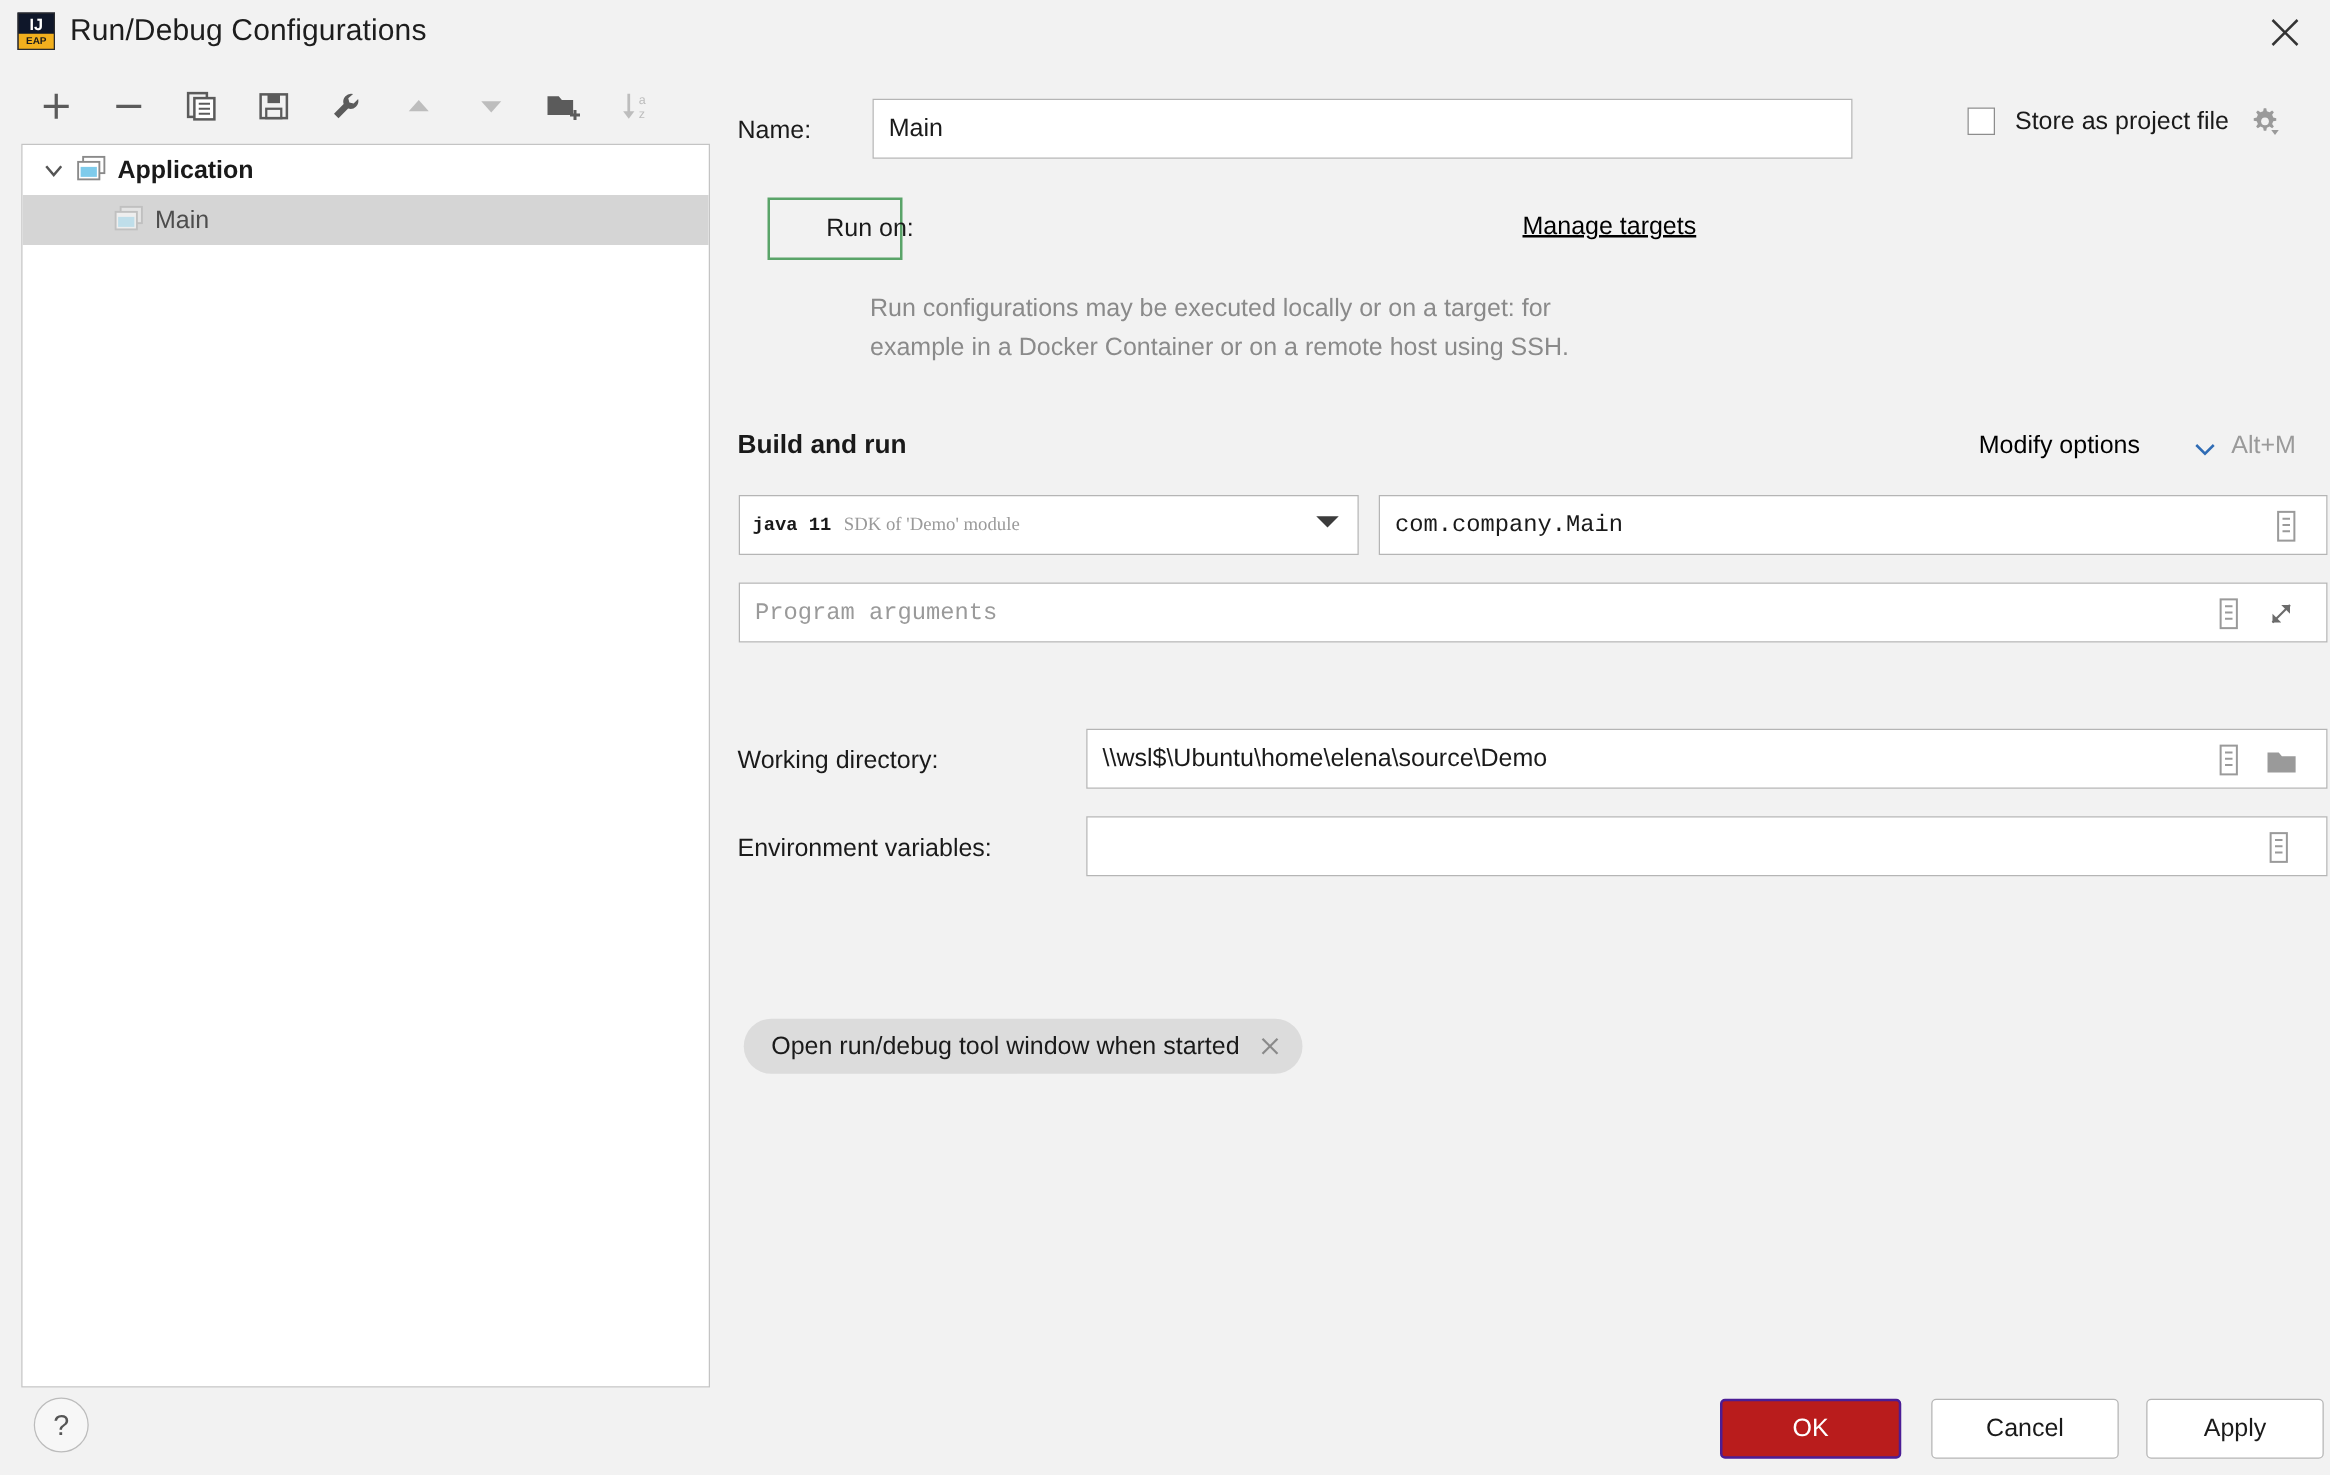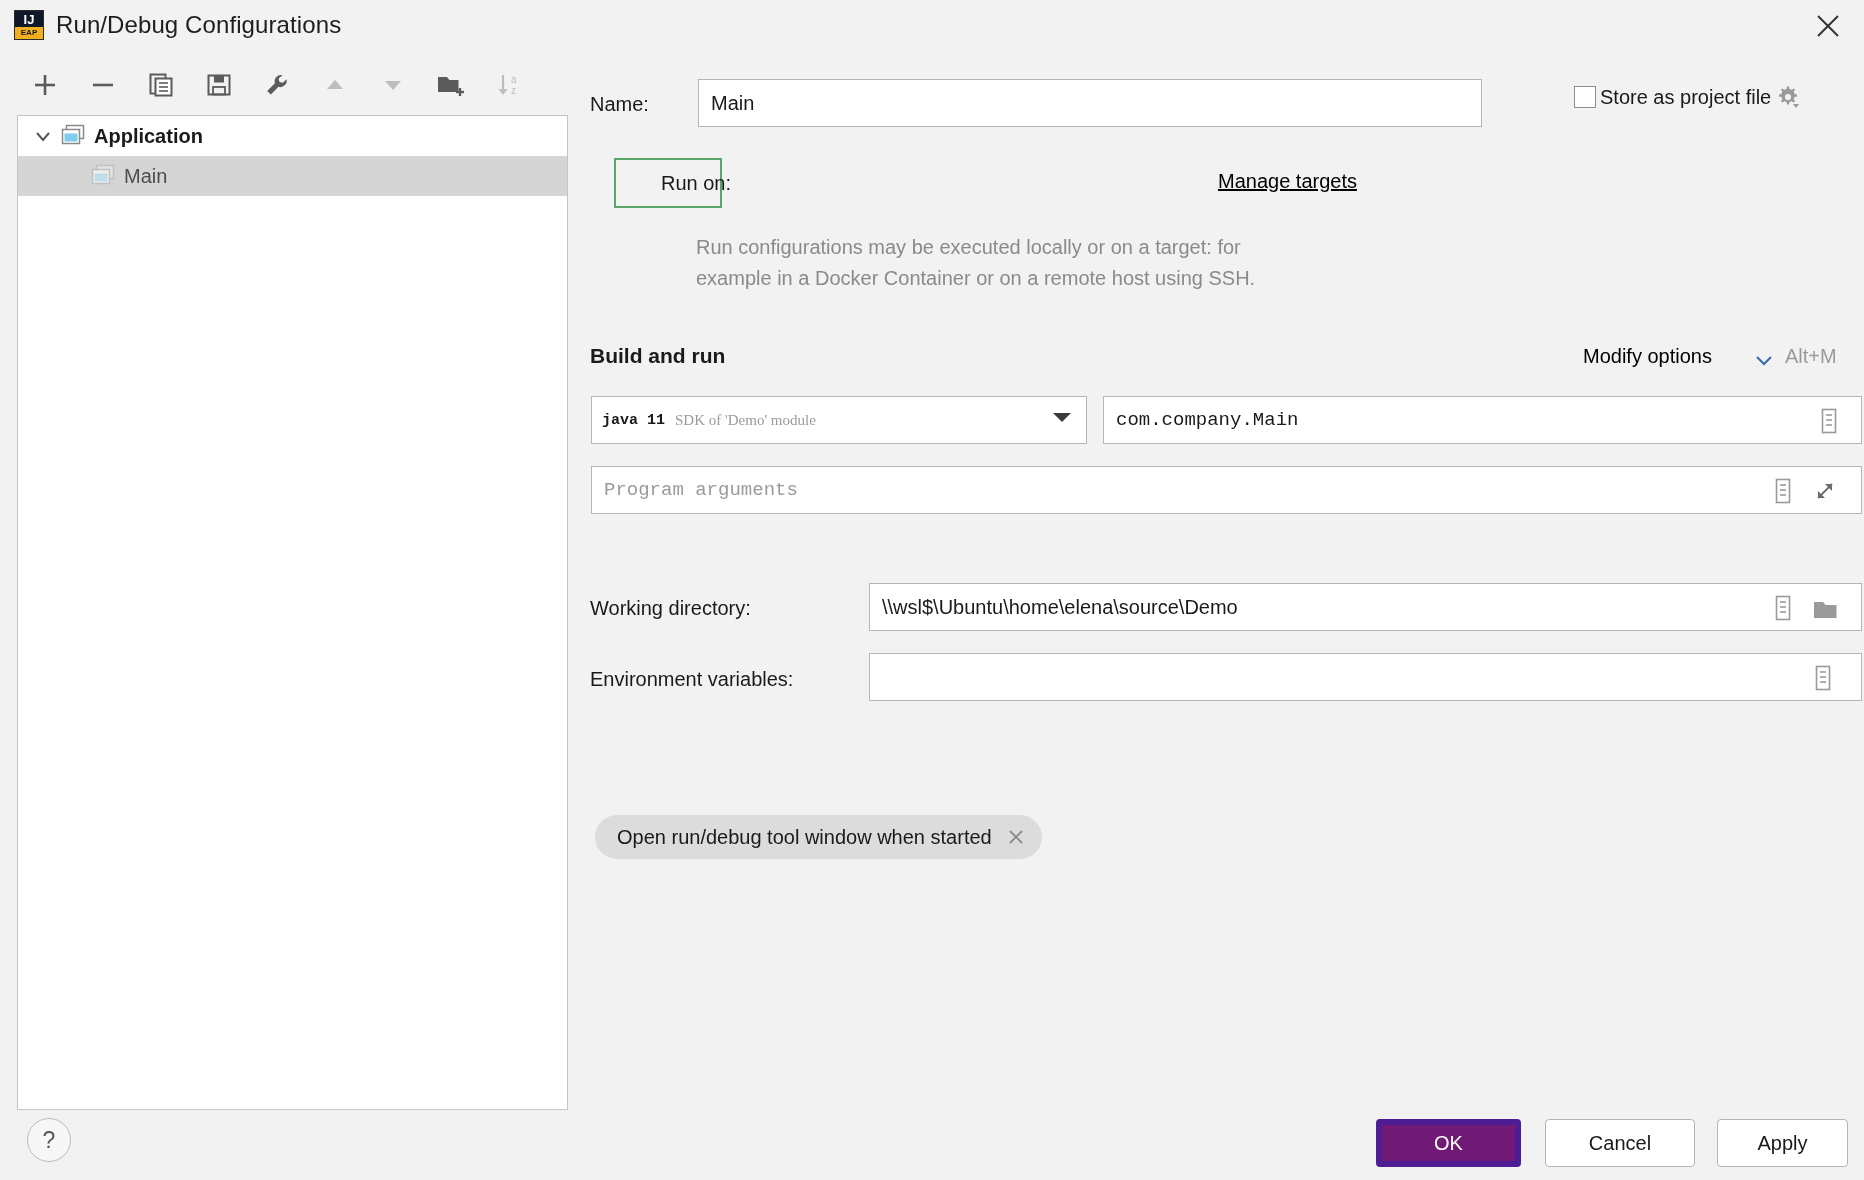--- a/index.html
+++ b/index.html
@@ -174,21 +174,21 @@
   .section-title {
     position: absolute;
     font-size: 21px; font-weight: bold; color: #1a1a1a;
   }
   .shortcut {
     position: absolute; color: #9a9a9a; font-size: 20px; white-space: nowrap;
   }
 
   .checkbox-row {
     position: absolute;
-    display: flex; align-items: center; gap: 4px;
+    display: flex; align-items: center; gap: 16px;
     font-size: 20px; white-space: nowrap;
   }
   .cbox {
     width: 22px; height: 22px;
     border: 1px solid #8d8d8d; background: #ffffff;
     flex: 0 0 22px;
   }
 
   .chip {
     position: absolute;
@@ -216,22 +216,22 @@
     position: absolute;
     height: 48px;
     border-radius: 4px;
     border: 1px solid #b5b5b5;
     background: #ffffff;
     display: flex; align-items: center; justify-content: center;
     font-size: 20px; color: #1a1a1a;
     cursor: default;
   }
   .btn.primary {
-    background: #701a75;
-    border: 6px solid #4c1d95;
+    background: #b91c1c;
+    border: 2px solid #4c1d95;
     color: #ffffff;
   }
   svg { shape-rendering: geometricPrecision; }
 </style>
 </head>
 <body>
 
 <div id="root">
 
   <div class="titlebar">
@@ -463,15 +463,15 @@
       </span>
     </div>
   </div>
 
   <div class="helpbtn">
     <span>?</span>
   </div>
 
   <div class="btn primary" style="left:1376px; top:1119px; width:145px;">OK</div>
   <div class="btn" style="left:1545px; top:1119px; width:150px;">Cancel</div>
-  <div class="btn" style="left:1717px; top:1119px; width:131px;">Apply</div>
+  <div class="btn" style="left:1717px; top:1119px; width:142px;">Apply</div>
 
 </div>
 
 </body></html>

